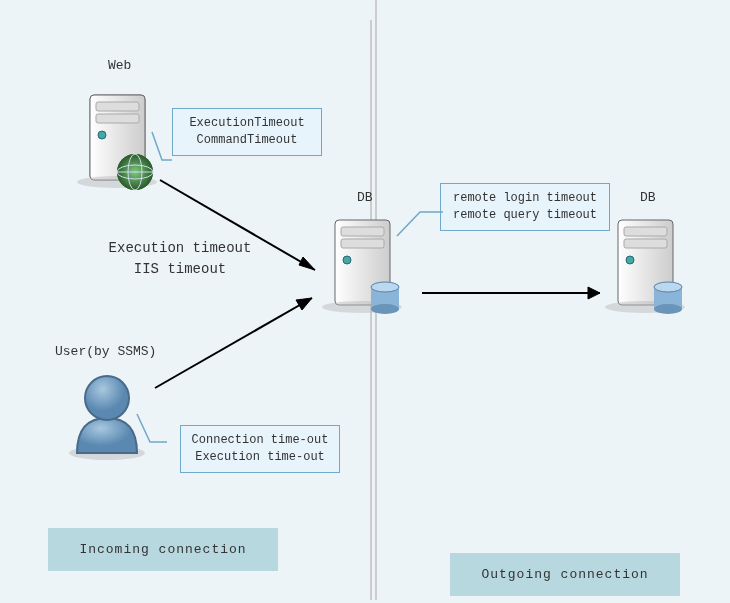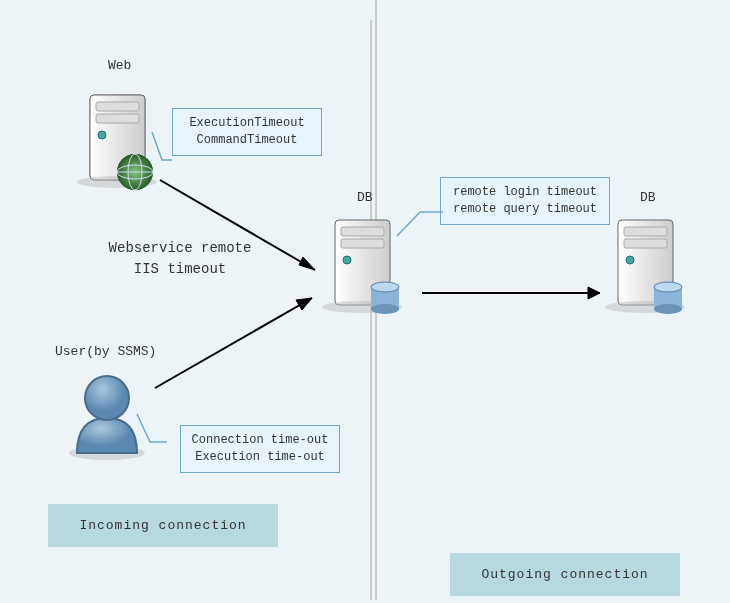--- a/index.html
+++ b/index.html
@@ -144,21 +144,21 @@
     <rect x="26" y="24" width="43" height="9" rx="2" fill="#ddd" stroke="#aaa"></rect>
     <circle cx="32" cy="45" r="4" fill="#4a9" stroke="#268"></circle>
     <ellipse cx="47" cy="92" rx="40" ry="6" fill="#bbb" opacity="0.5"></ellipse>
     <ellipse cx="70" cy="72" rx="14" ry="5" fill="#8ab4d8"></ellipse>
     <rect x="56" y="72" width="28" height="22" fill="#8ab4d8"></rect>
     <ellipse cx="70" cy="94" rx="14" ry="5" fill="#6a94b8"></ellipse>
     <ellipse cx="70" cy="72" rx="14" ry="5" fill="#bcd8ef" stroke="#5a84a8"></ellipse>
   </svg>
 </div>
 
-<div class="info-box" style="left:440px; top:177px; width:170px;">
+<div class="info-box" style="left:440px; top:183px; width:170px;">
   <div>remote login timeout</div>
   <div>remote query timeout</div>
 </div>
 <svg class="callout-line" style="left:395px; top:210px;" width="50" height="30">
   <path d="M 2 26 L 25 2 L 48 2" stroke="#6fa8c8" stroke-width="1.5" fill="none"></path>
 </svg>
 
 <div class="label" style="left:55px; top:344px;">User(by SSMS)</div>
 <div class="icon-wrap" style="left:62px; top:368px;">
   <svg width="90" height="95" viewBox="0 0 90 95">
@@ -176,33 +176,33 @@
 
 <div class="info-box" style="left:180px; top:425px; width:160px;">
   <div>Connection time-out</div>
   <div>Execution time-out</div>
 </div>
 <svg class="callout-line" style="left:135px; top:412px;" width="40" height="35">
   <path d="M 2 2 L 15 30 L 32 30" stroke="#6fa8c8" stroke-width="1.5" fill="none"></path>
 </svg>
 
 <div class="mid-text" style="left:90px; top:238px; width:180px;">
-  <div>Webservice remote</div>
+  <div>Execution timeout</div>
   <div>IIS timeout</div>
 </div>
 
 <svg class="arrow" style="left:155px; top:175px;" width="180" height="110">
   <line x1="5" y1="5" x2="160" y2="95" stroke="#000" stroke-width="2"></line>
   <polygon points="160,95 148,82 144,90" fill="#000"></polygon>
 </svg>
 
 <svg class="arrow" style="left:150px; top:290px;" width="180" height="105">
   <line x1="5" y1="98" x2="162" y2="8" stroke="#000" stroke-width="2"></line>
   <polygon points="162,8 146,10 152,20" fill="#000"></polygon>
 </svg>
 
 <svg class="arrow" style="left:420px; top:283px;" width="195" height="20">
   <line x1="2" y1="10" x2="180" y2="10" stroke="#000" stroke-width="2"></line>
   <polygon points="180,10 168,4 168,16" fill="#000"></polygon>
 </svg>
 
-<div class="conn-box" style="left:48px; top:504px; width:230px;">Incoming connection</div>
+<div class="conn-box" style="left:48px; top:528px; width:230px;">Incoming connection</div>
 <div class="conn-box" style="left:450px; top:528px; width:230px;margin-top:25px;">Outgoing connection</div>
 
 </body></html>

